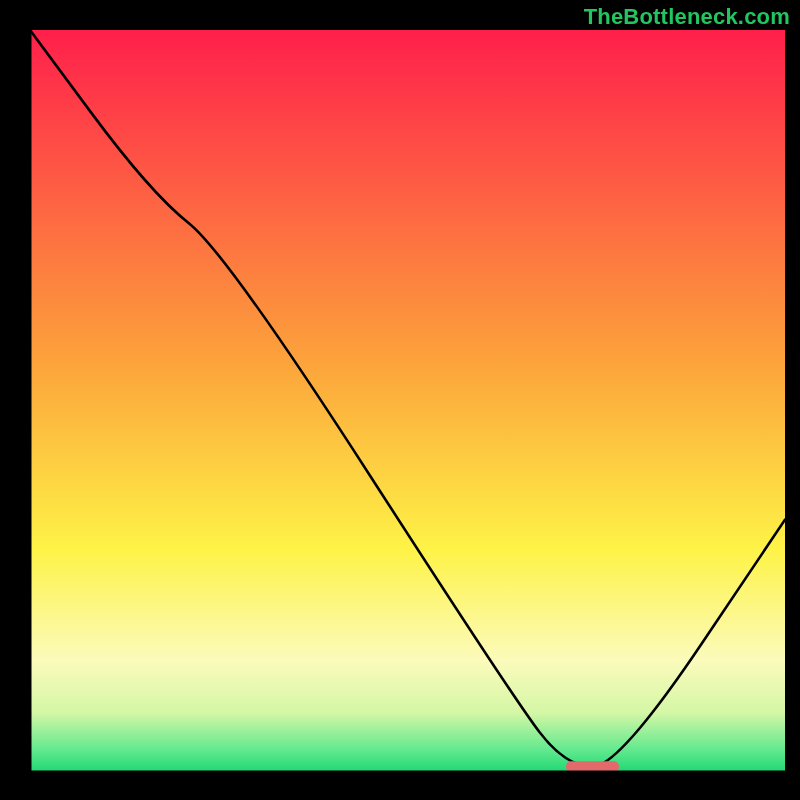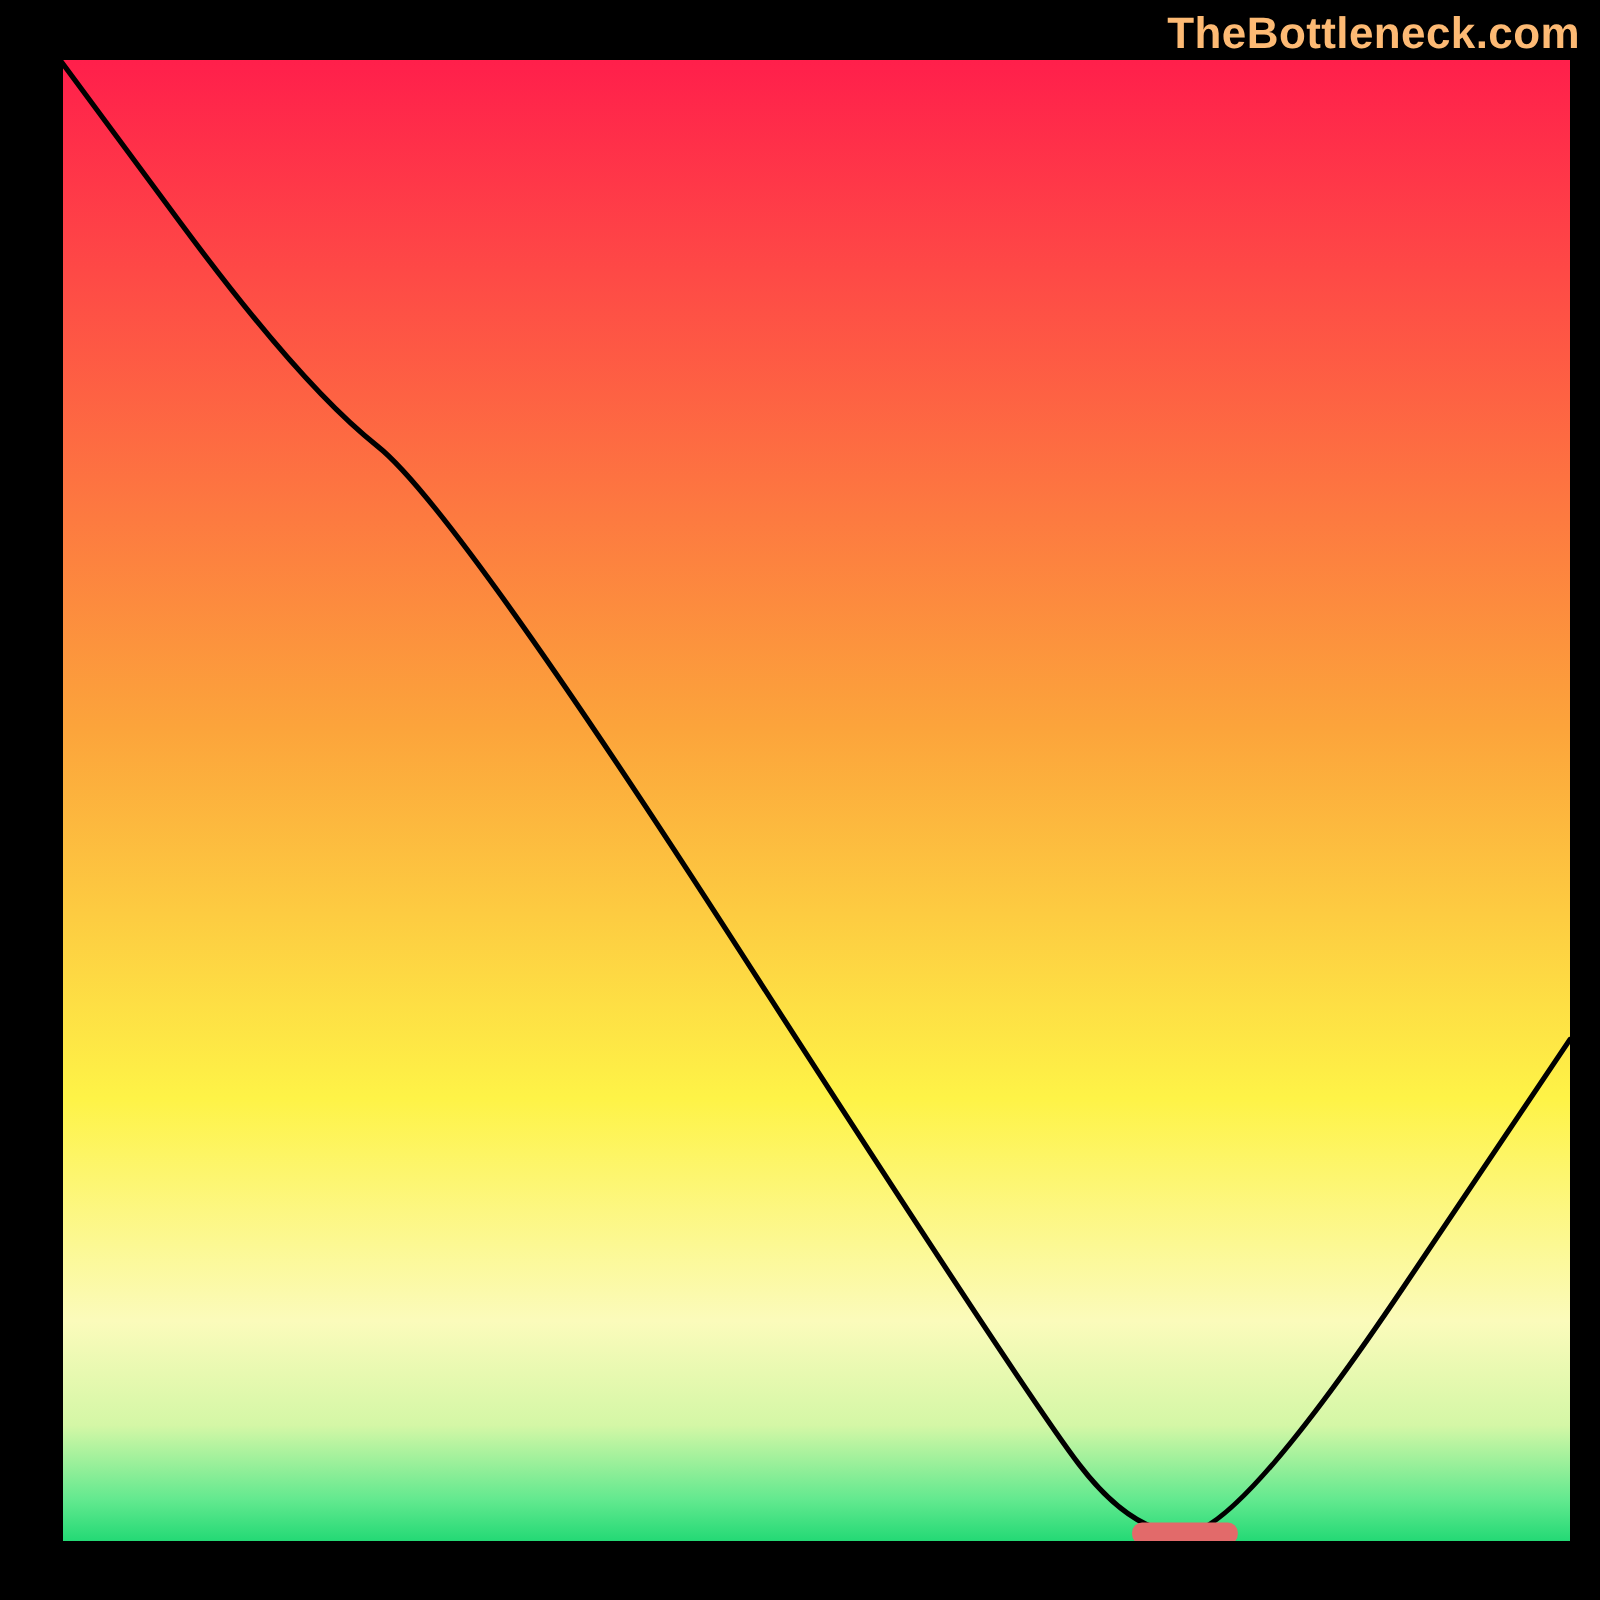--- a/index.html
+++ b/index.html
@@ -16,21 +16,21 @@
     height: 800px;
     background: #000;
   }
   .watermark {
     position: absolute;
     top: 4px;
     right: 10px;
     font-family: Arial, Helvetica, sans-serif;
     font-size: 22px;
     font-weight: 600;
-    color: #fdba74;
+    color: #22c55e;
     letter-spacing: 0.2px;
   }
   svg {
     position: absolute;
     left: 0;
     top: 0;
   }
 </style>
 </head>
 <body>

